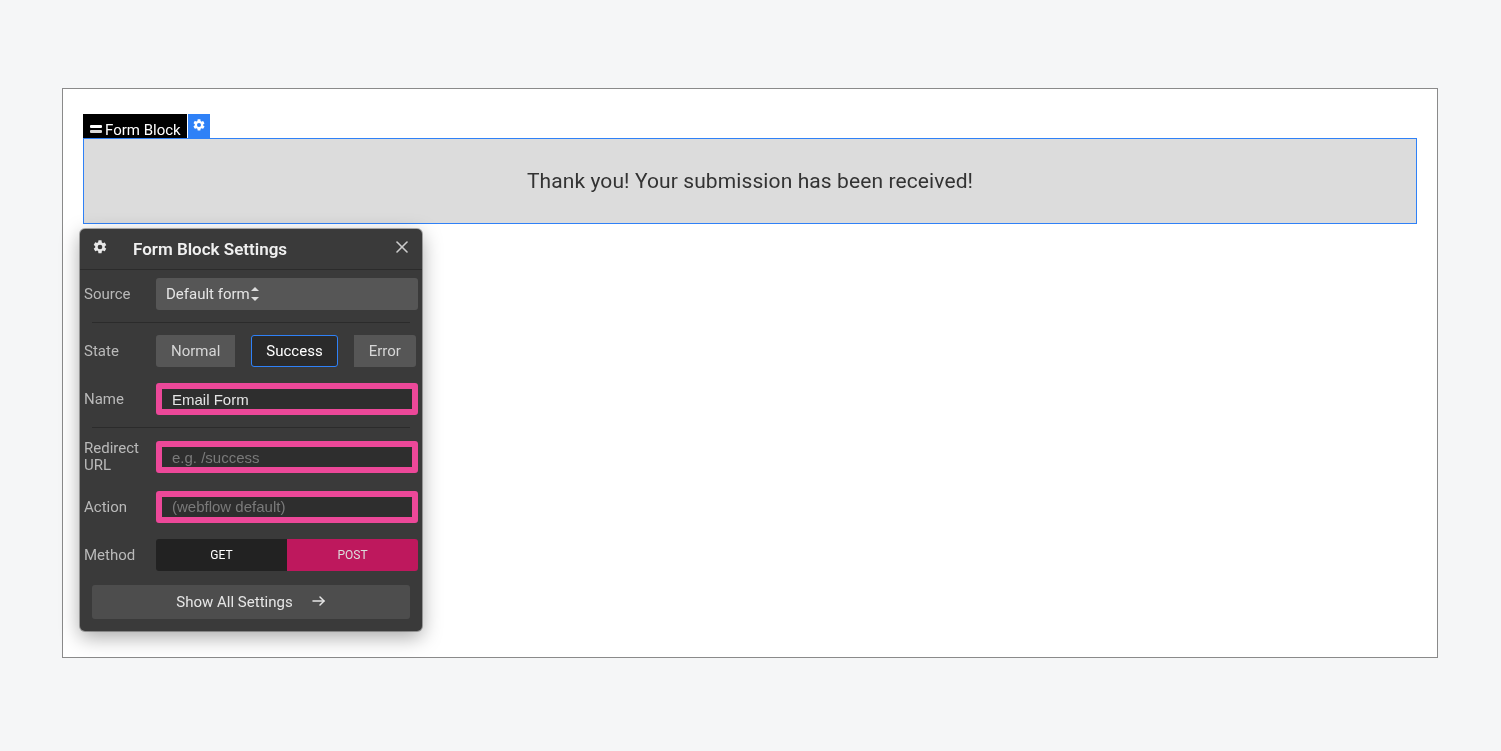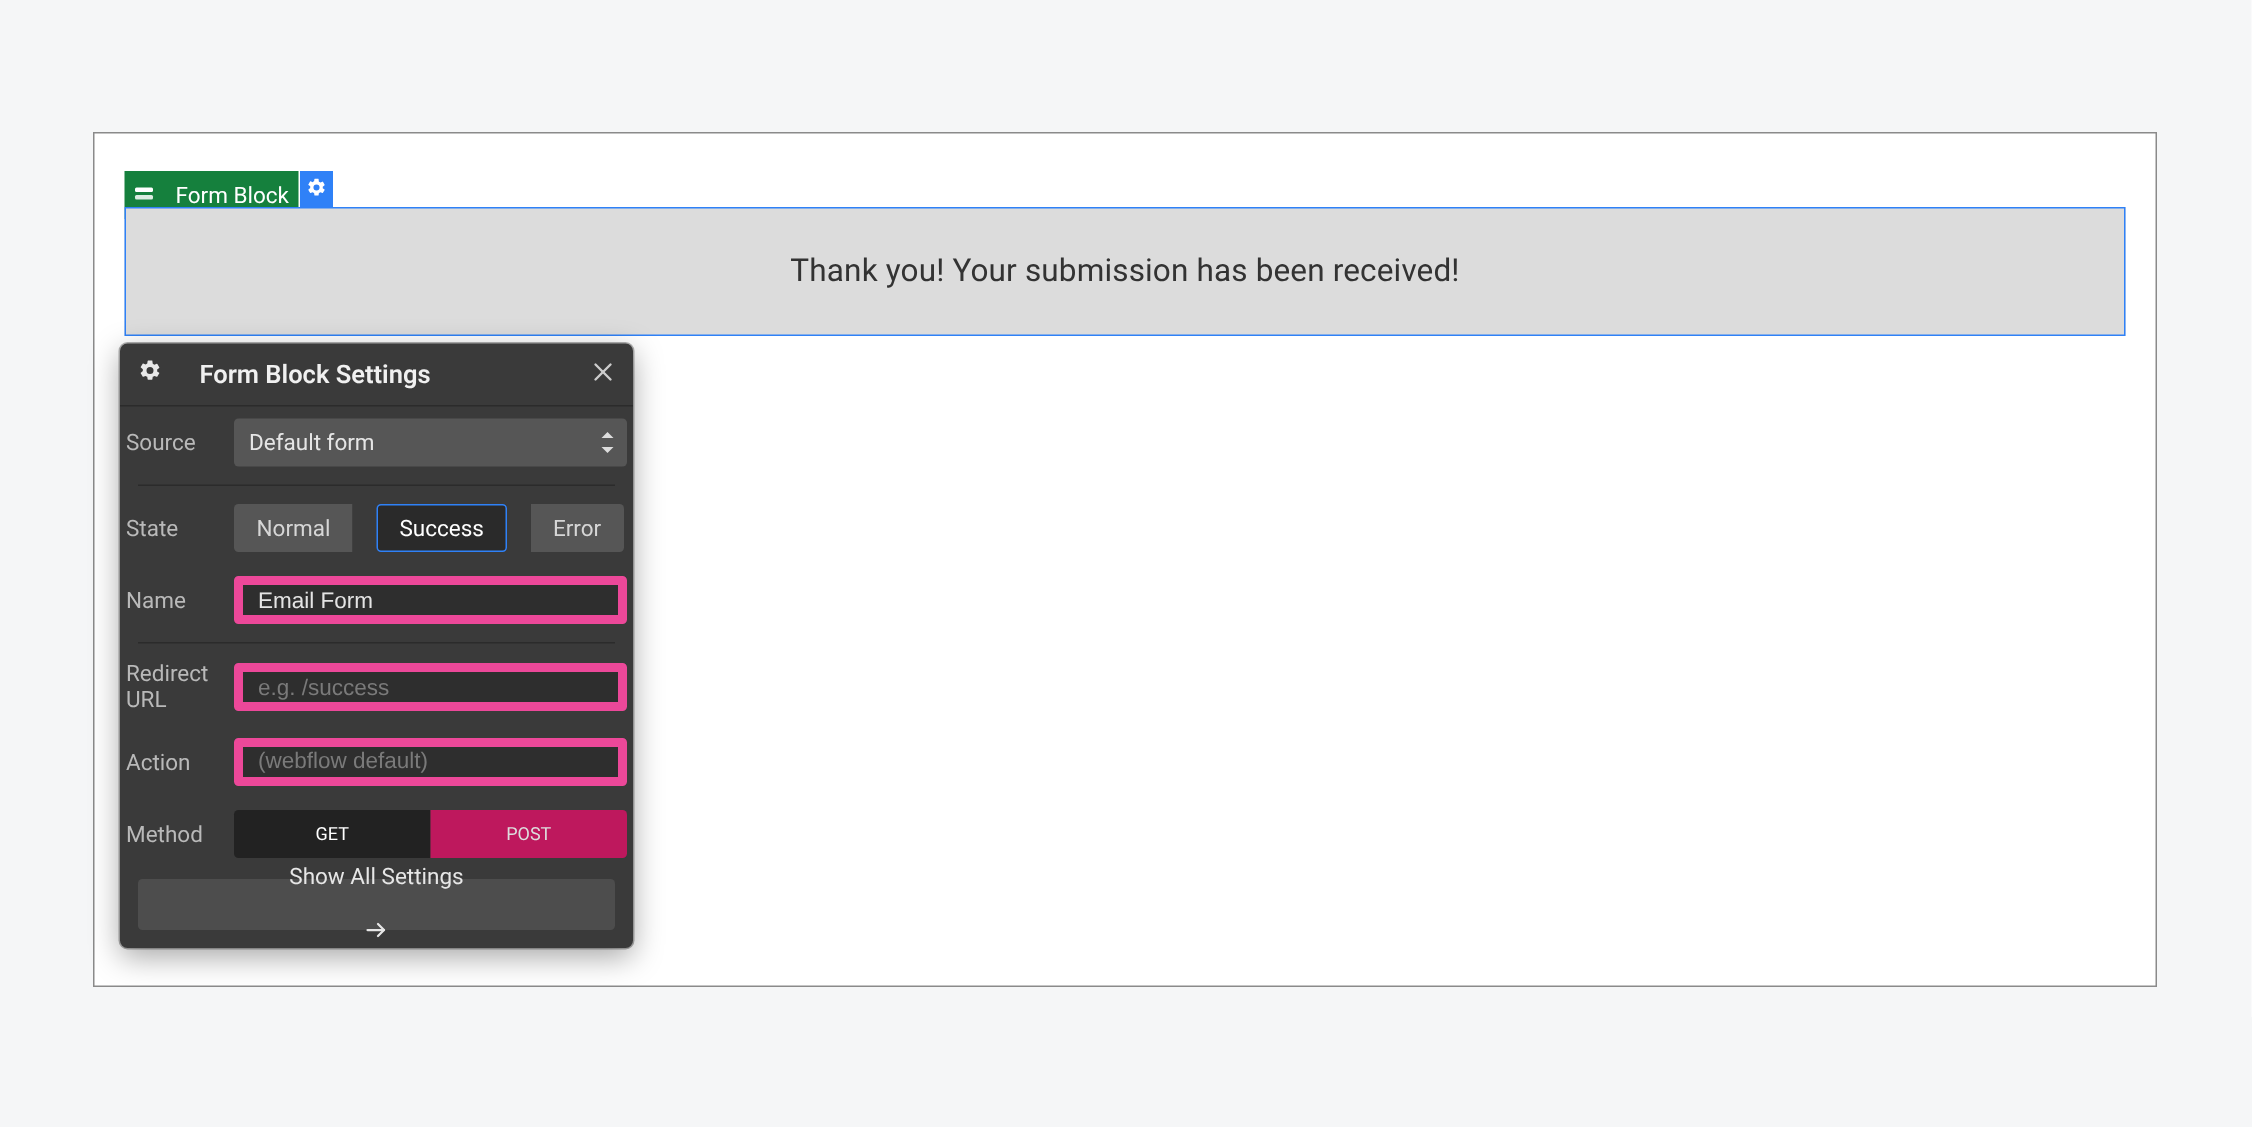--- a/index.html
+++ b/index.html
@@ -20,27 +20,27 @@
     border: 1px solid #8a8a8a;
   }
   .element-tag-bar {
     position: absolute;
     left: 20px;
     top: 25px;
     display: flex;
     height: 24px;
   }
   .element-tag {
-    background: #15803d;
+    background: #000000;
     color: #fff;
     display: flex;
     align-items: center;
     padding: 16px 6px;
     font-size: 15px;
-    gap: 14px;
+    gap: 2px;
   }
   .element-tag .icon svg { display:block; }
   .gear-btn {
     background: #2f81f7;
     color:#fff;
     width: 22px;
     display:flex;
     align-items:center;
     justify-content:center;
     margin-left:1px;
@@ -102,21 +102,20 @@
   }
   .row-label.two-line { line-height:1.15; }
   .row-control { flex:1; }
   .divider { height:1px; background:#2b2b2b; margin:4px 12px; }
   .select {
     background:#565656;
     border-radius:3px;
     height:32px;
     display:flex;
     align-items:center;
-    justify-content:space-between;
     padding:0 8px 0 10px;
     color:#e5e5e5;
     cursor:pointer;
   }
   .select .caret svg{display:block;}
   .seg-group { display:flex; gap:16px; }
   .seg-btn {
     background:#565656;
     color:#d6d6d6;
     height:32px;
@@ -166,21 +165,20 @@
     margin:6px 12px 12px 12px;
     background:#4d4d4d;
     border-radius:3px;
     height:34px;
     display:flex;
     align-items:center;
     justify-content:center;
     gap:19px;
     color:#e6e6e6;
     cursor:pointer;
-    flex-direction:column;
   }
 </style>
 </head>
 <body>
 
 <div class="canvas-frame">
 
   <div class="element-tag-bar">
     <div class="element-tag">
       <span class="icon">

